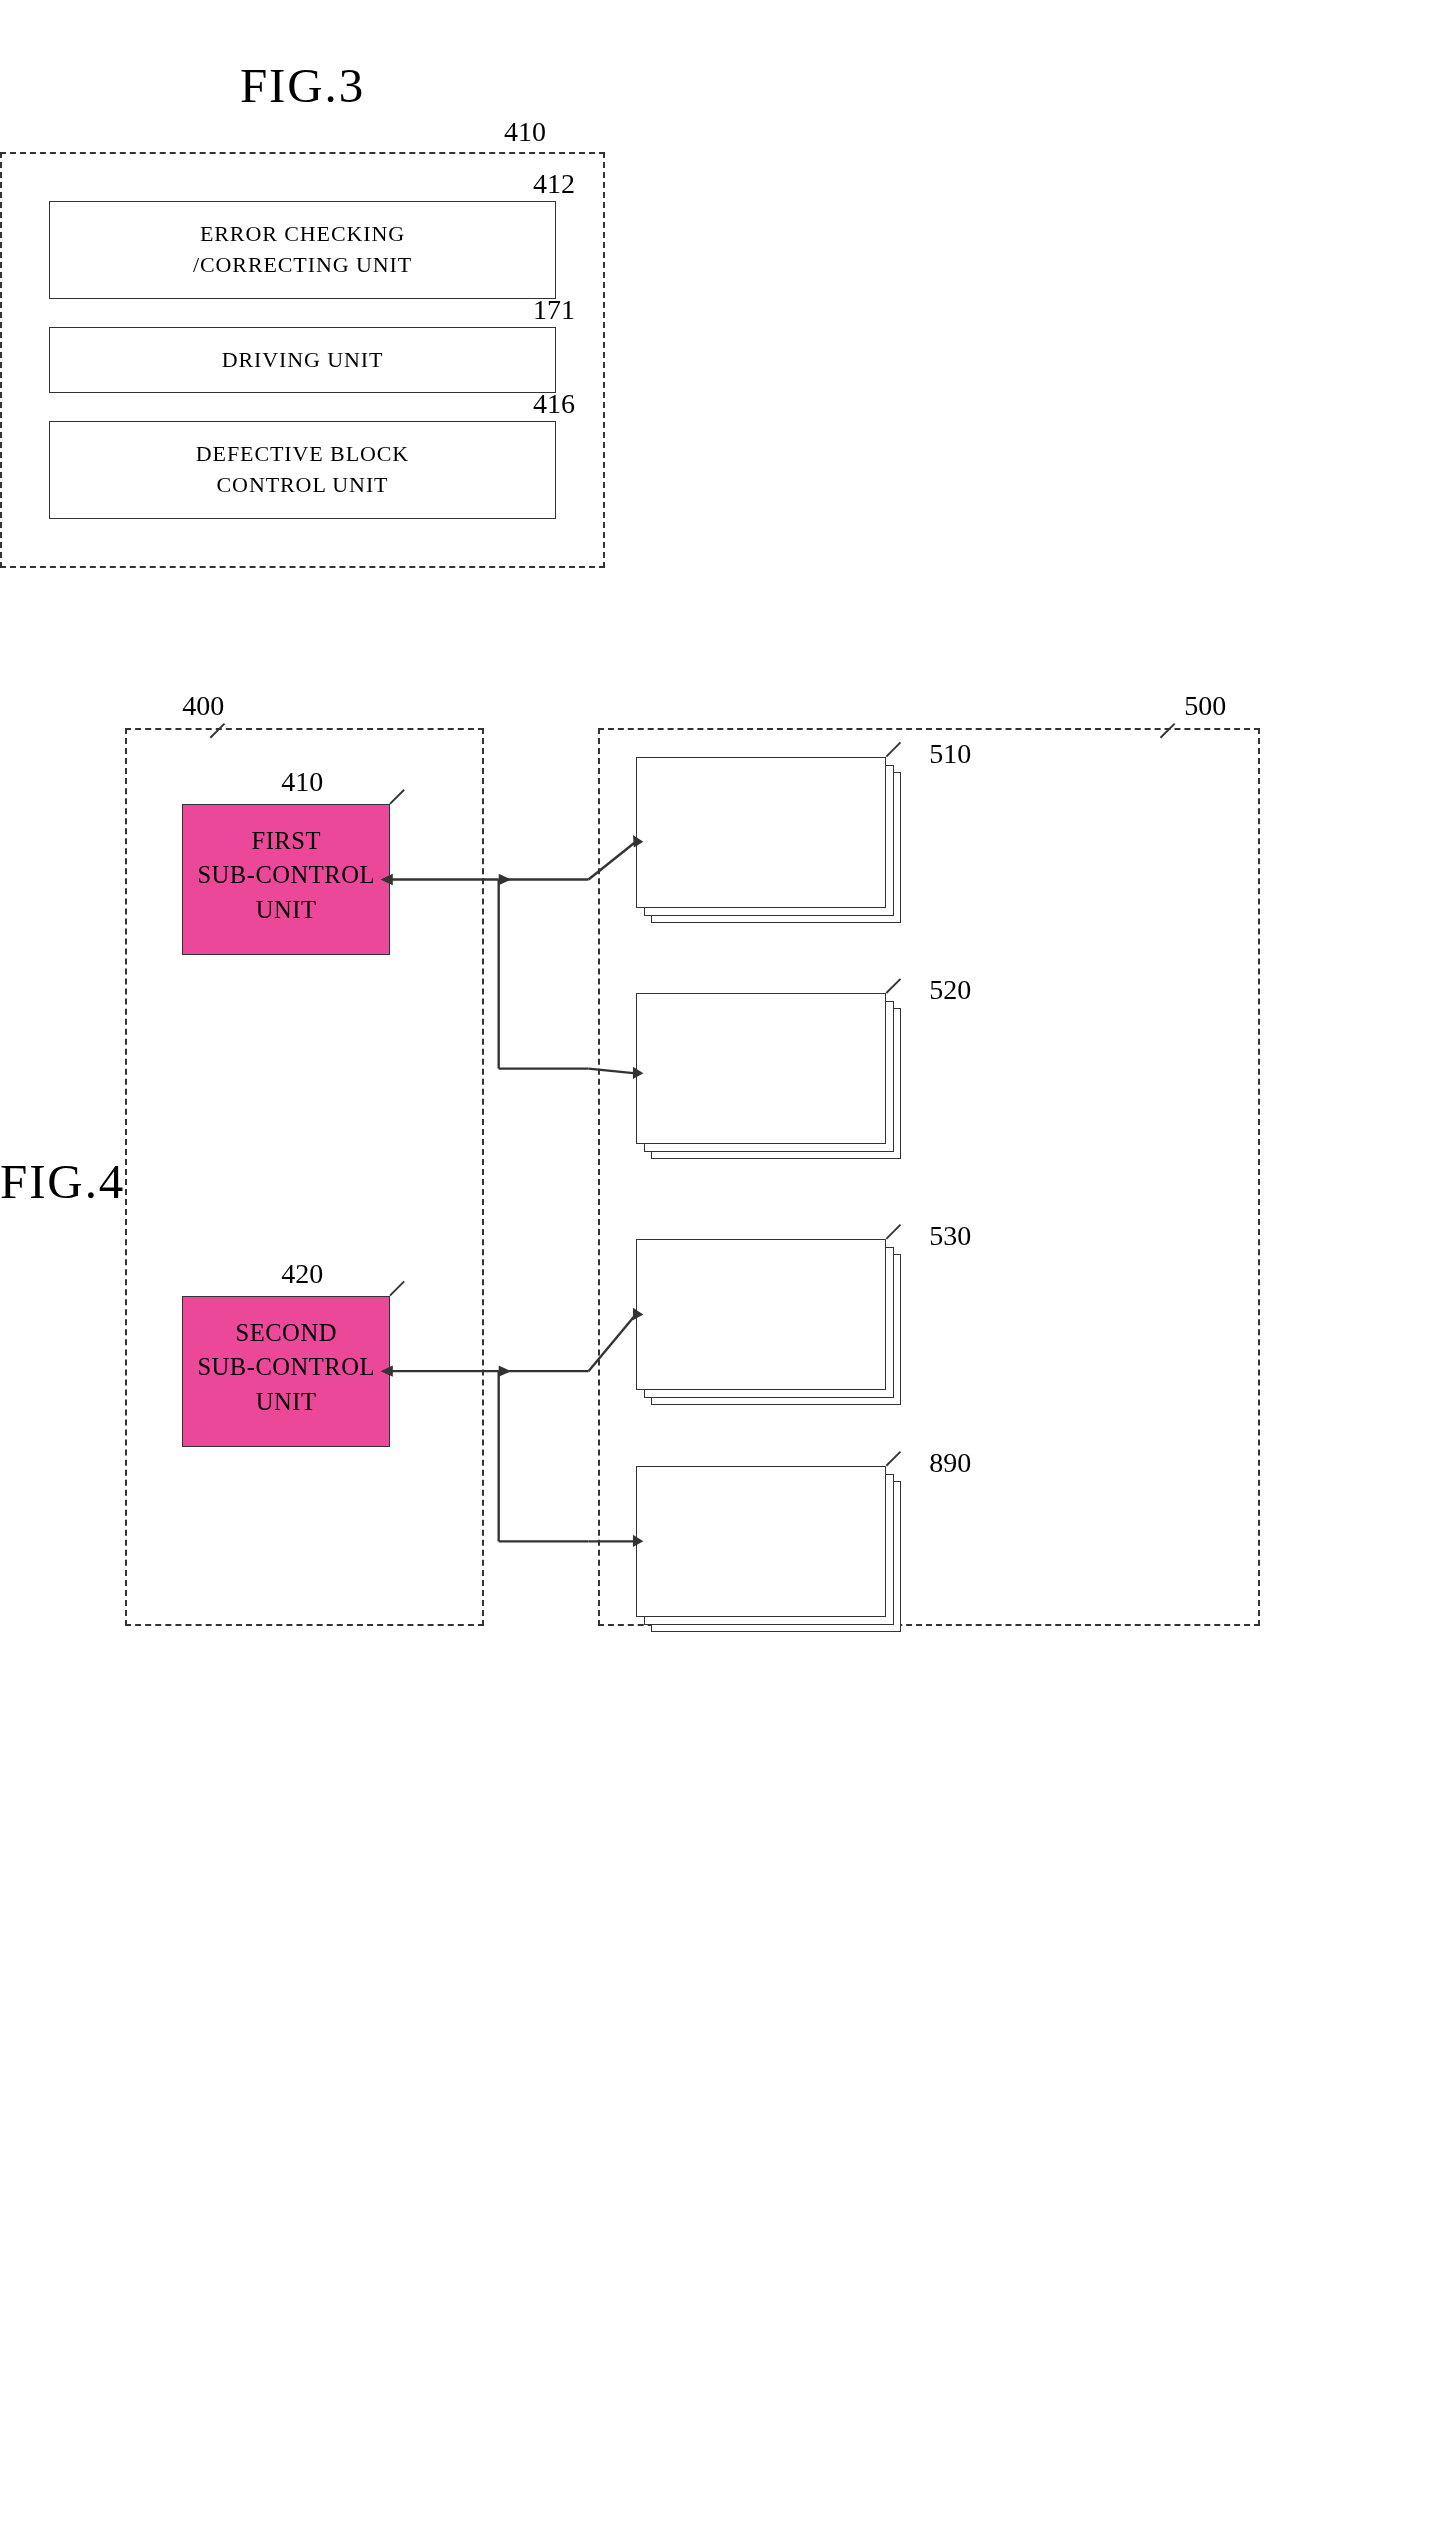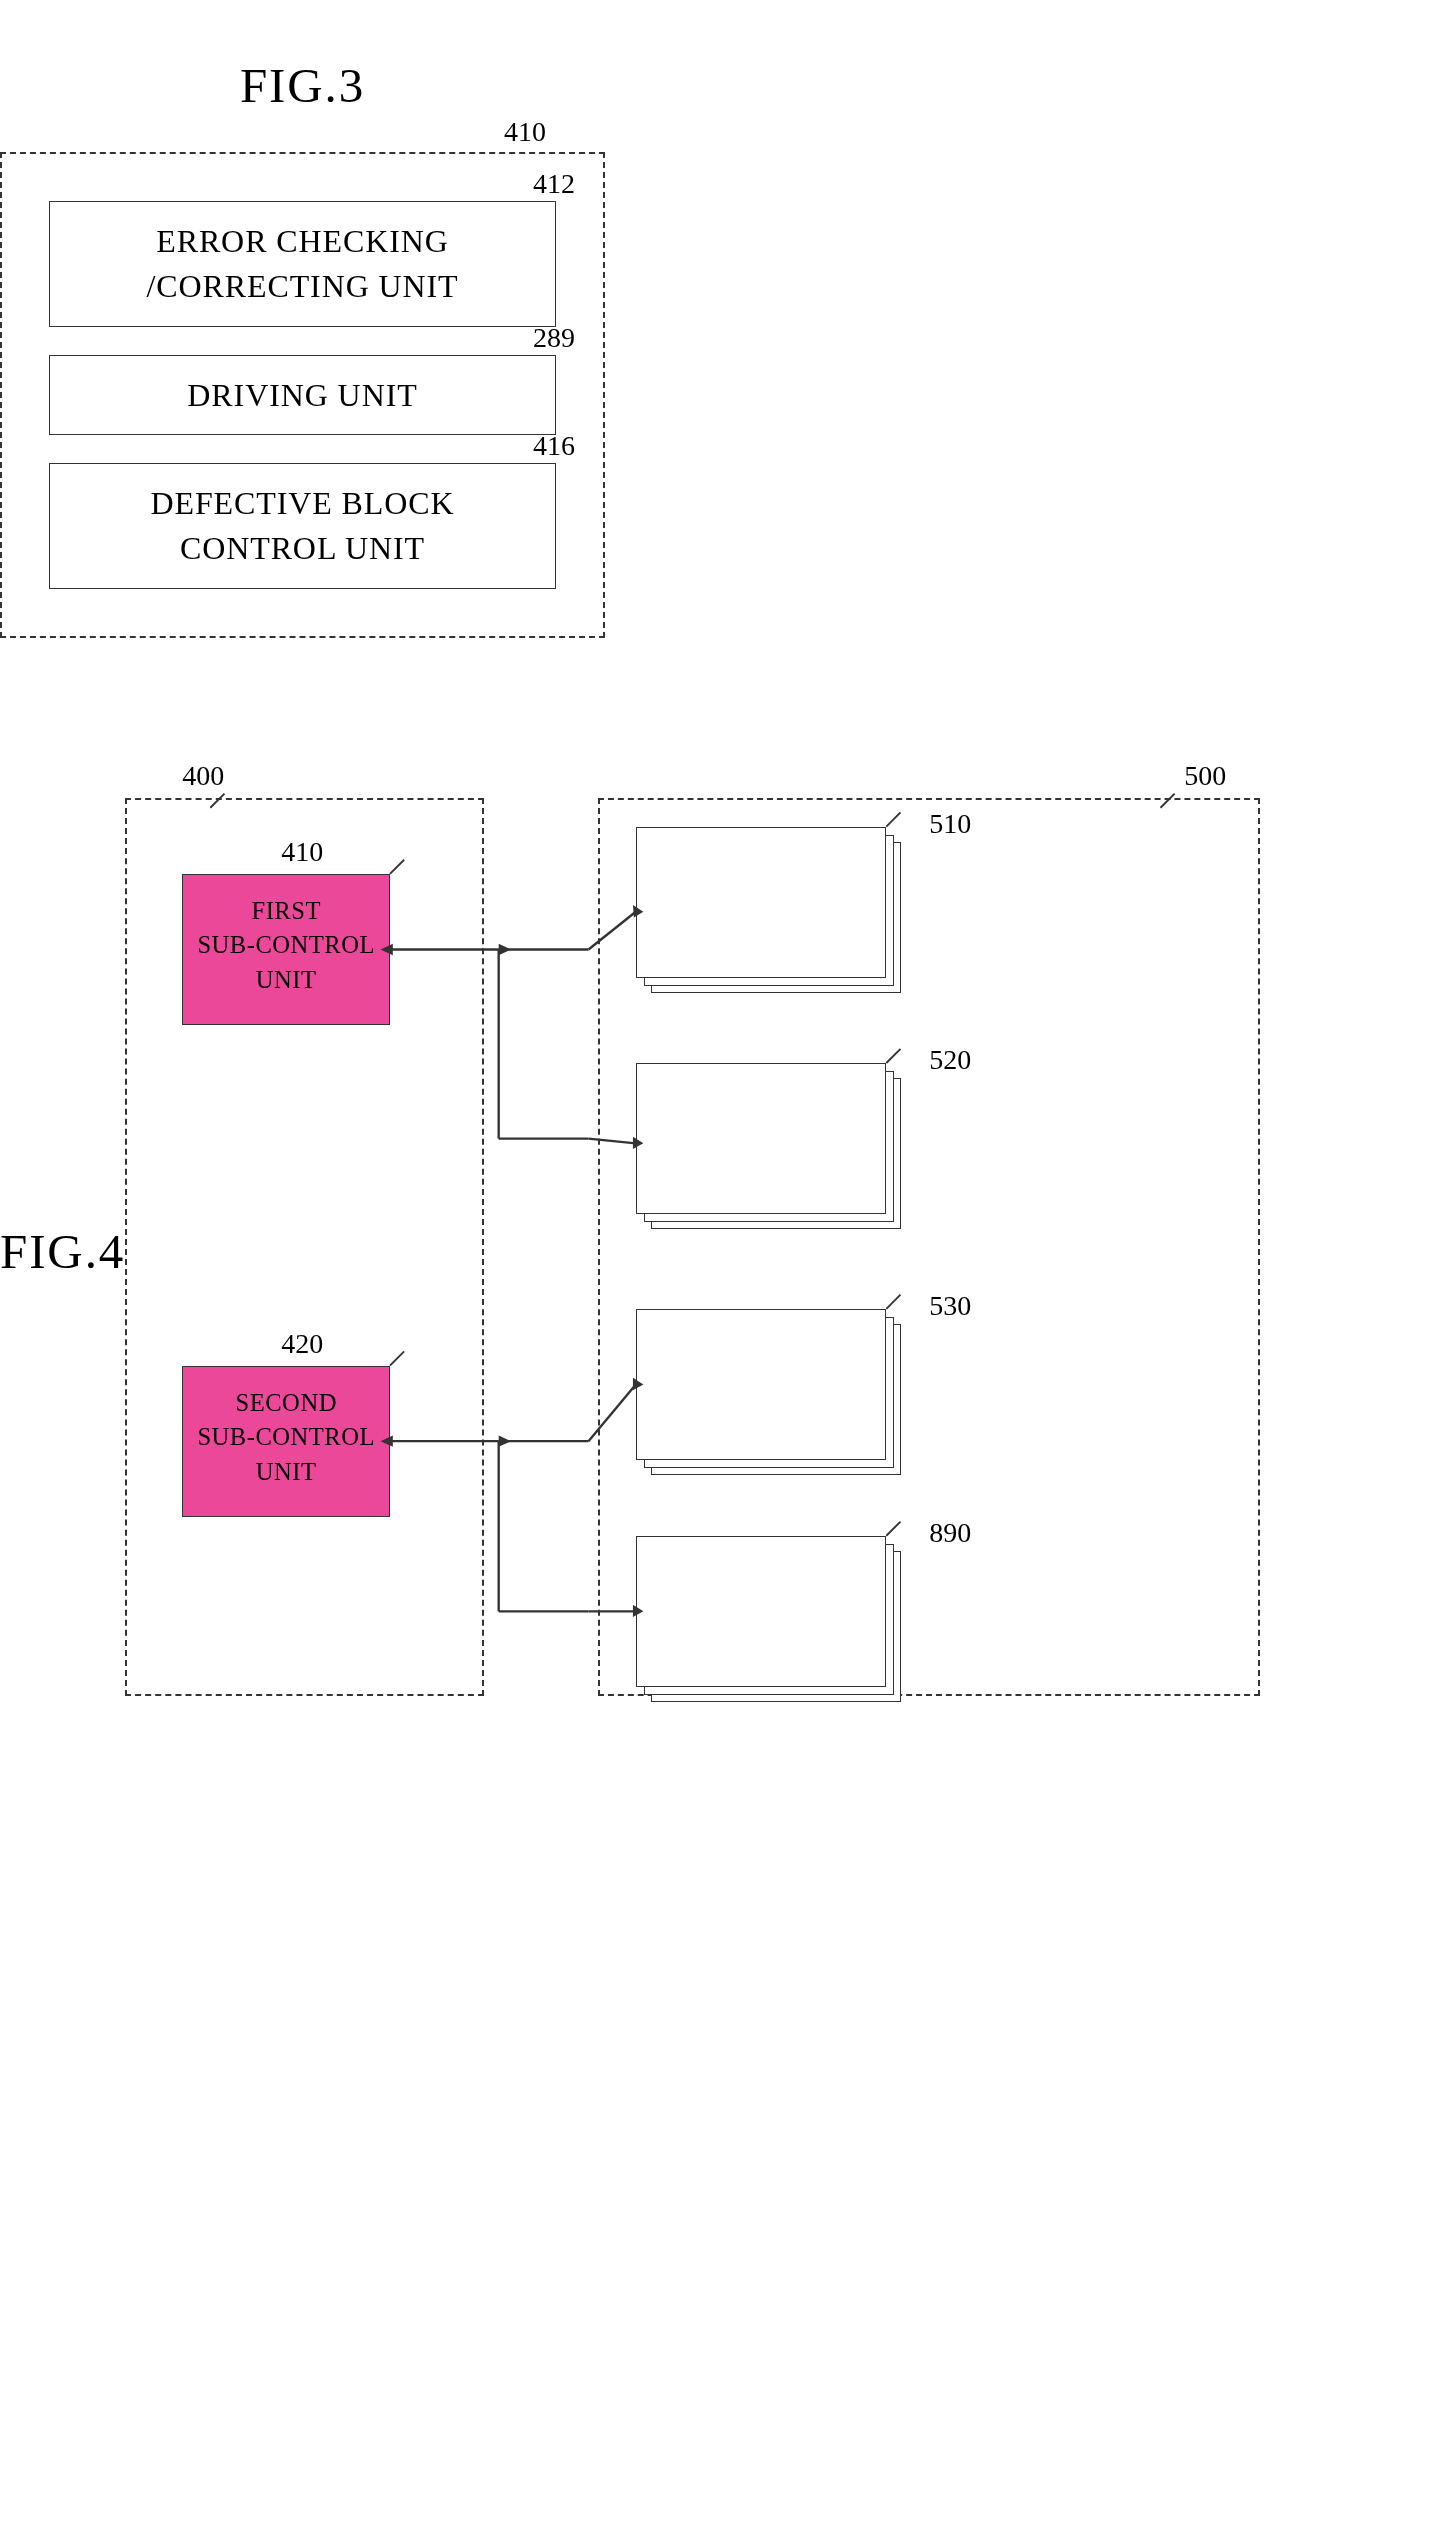--- a/index.html
+++ b/index.html
@@ -57,21 +57,21 @@
     }
 
     .unit-box {
       border: 1.9px solid #333;
       padding: 17px 28px;
       text-align: center;
       background: #fff;
     }
 
     .unit-box-text {
-      font-size: 32px;
+      font-size: 22px;
       font-weight: normal;
       line-height: 1.4;
       letter-spacing: 0.9px;
     }
 
     
     .fig4-section {
       display: flex;
       flex-direction: row;
       align-items: center;
@@ -209,21 +209,21 @@
       <span class="ref-label fig3-ref-410">410</span>
 
       <div style="position:relative;">
         <span class="ref-label" style="top:-33px; right:-19px;">412</span>
         <div class="unit-box">
           <div class="unit-box-text">ERROR CHECKING<br>/CORRECTING UNIT</div>
         </div>
       </div>
 
       <div style="position:relative;">
-        <span class="ref-label" style="top:-33px; right:-19px;">289</span>
+        <span class="ref-label" style="top:-33px; right:-19px;">171</span>
         <div class="unit-box">
           <div class="unit-box-text">DRIVING UNIT</div>
         </div>
       </div>
 
       <div style="position:relative;">
         <span class="ref-label" style="top:-33px; right:-19px;">416</span>
         <div class="unit-box">
           <div class="unit-box-text">DEFECTIVE BLOCK<br>CONTROL UNIT</div>
         </div>

